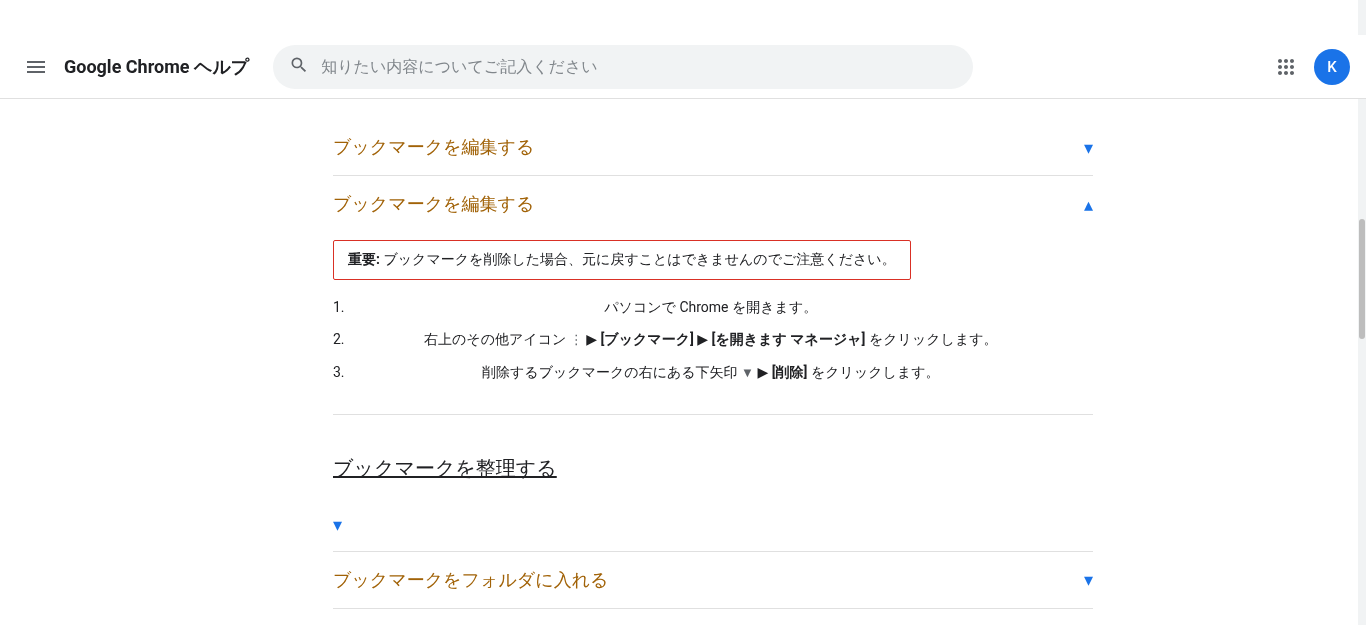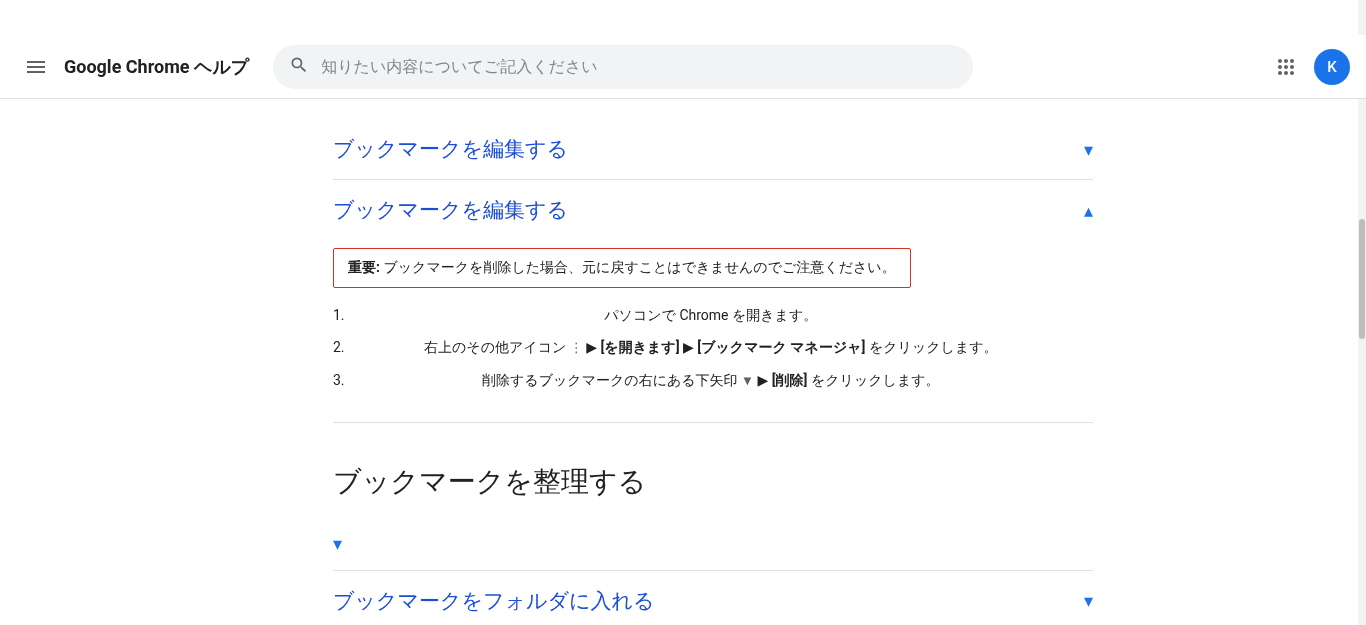--- a/index.html
+++ b/index.html
@@ -114,22 +114,22 @@
       border-bottom: 1px solid #e0e0e0;
     }
     .accordion-header {
       display: flex;
       align-items: center;
       justify-content: space-between;
       padding: 16px 0;
       cursor: pointer;
     }
     .accordion-header-link {
-      color: #1d4ed8;
-      font-size: 21px;
+      color: #a16207;
+      font-size: 18px;
       text-decoration: none;
       cursor: pointer;
     }
     .chevron-icon {
       color: #1a73e8;
       font-size: 18px;
       flex-shrink: 0;
     }
 
     
@@ -179,24 +179,25 @@
       font-weight: 700;
     }
     .step-inline-icon {
       font-size: 13px;
       color: #5f6368;
       vertical-align: middle;
     }
 
     
     .section-title {
-      font-size: 28px;
+      font-size: 20px;
       font-weight: 400;
       color: #202124;
       margin: 40px 0 16px 0;
+      text-decoration: underline;
     }
 
     
     .scrollbar-track {
       position: fixed;
       right: 0;
       top: 0;
       width: 8px;
       height: 100%;
       background: #f1f3f4;
@@ -262,21 +263,21 @@
         <span class="warning-label">重要:</span><span> ブックマークを削除した場合、元に戻すことはできませんのでご注意ください。</span>
       </div>
       
       <ol class="steps-list">
         <li>
           <span class="step-number">1.</span>
           <span class="step-text">パソコンで Chrome を開きます。</span>
         </li>
         <li>
           <span class="step-number">2.</span>
-          <span class="step-text">右上のその他アイコン <span class="step-inline-icon">⋮</span> ▶ <span class="step-bold">[を開きます]</span> ▶ <span class="step-bold">[ブックマーク マネージャ]</span> をクリックします。</span>
+          <span class="step-text">右上のその他アイコン <span class="step-inline-icon">⋮</span> ▶ <span class="step-bold">[ブックマーク]</span> ▶ <span class="step-bold">[を開きます マネージャ]</span> をクリックします。</span>
         </li>
         <li>
           <span class="step-number">3.</span>
           <span class="step-text">削除するブックマークの右にある下矢印 <span class="step-inline-icon">▼</span> ▶ <span class="step-bold">[削除]</span> をクリックします。</span>
         </li>
       </ol>
     </div>
   </div>
 
   <h2 class="section-title">ブックマークを整理する</h2>

